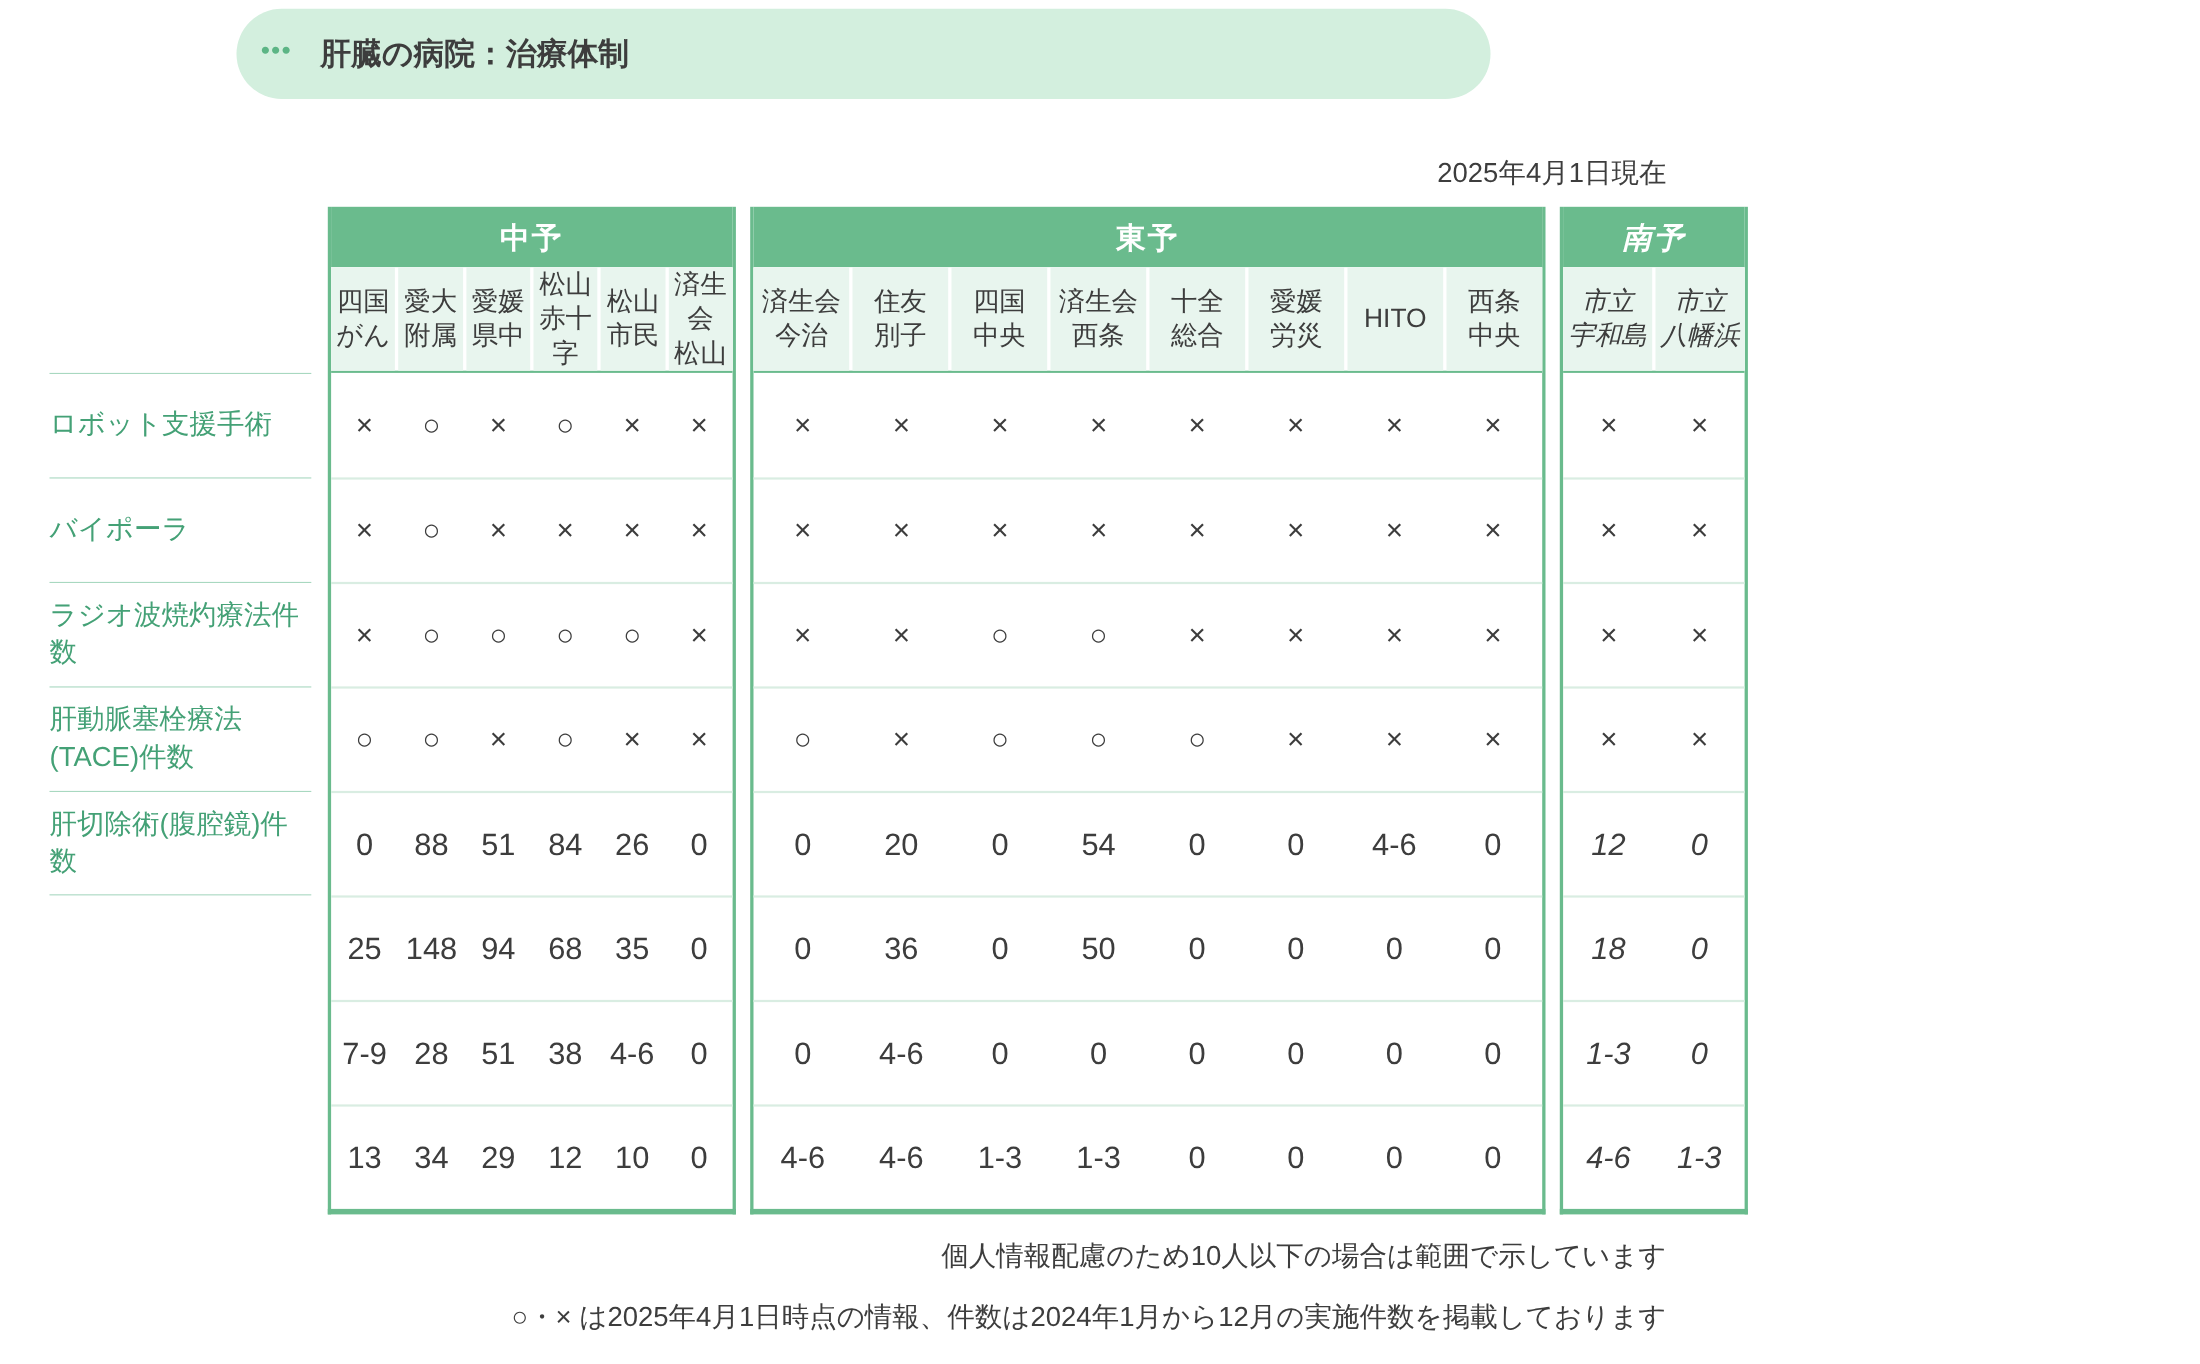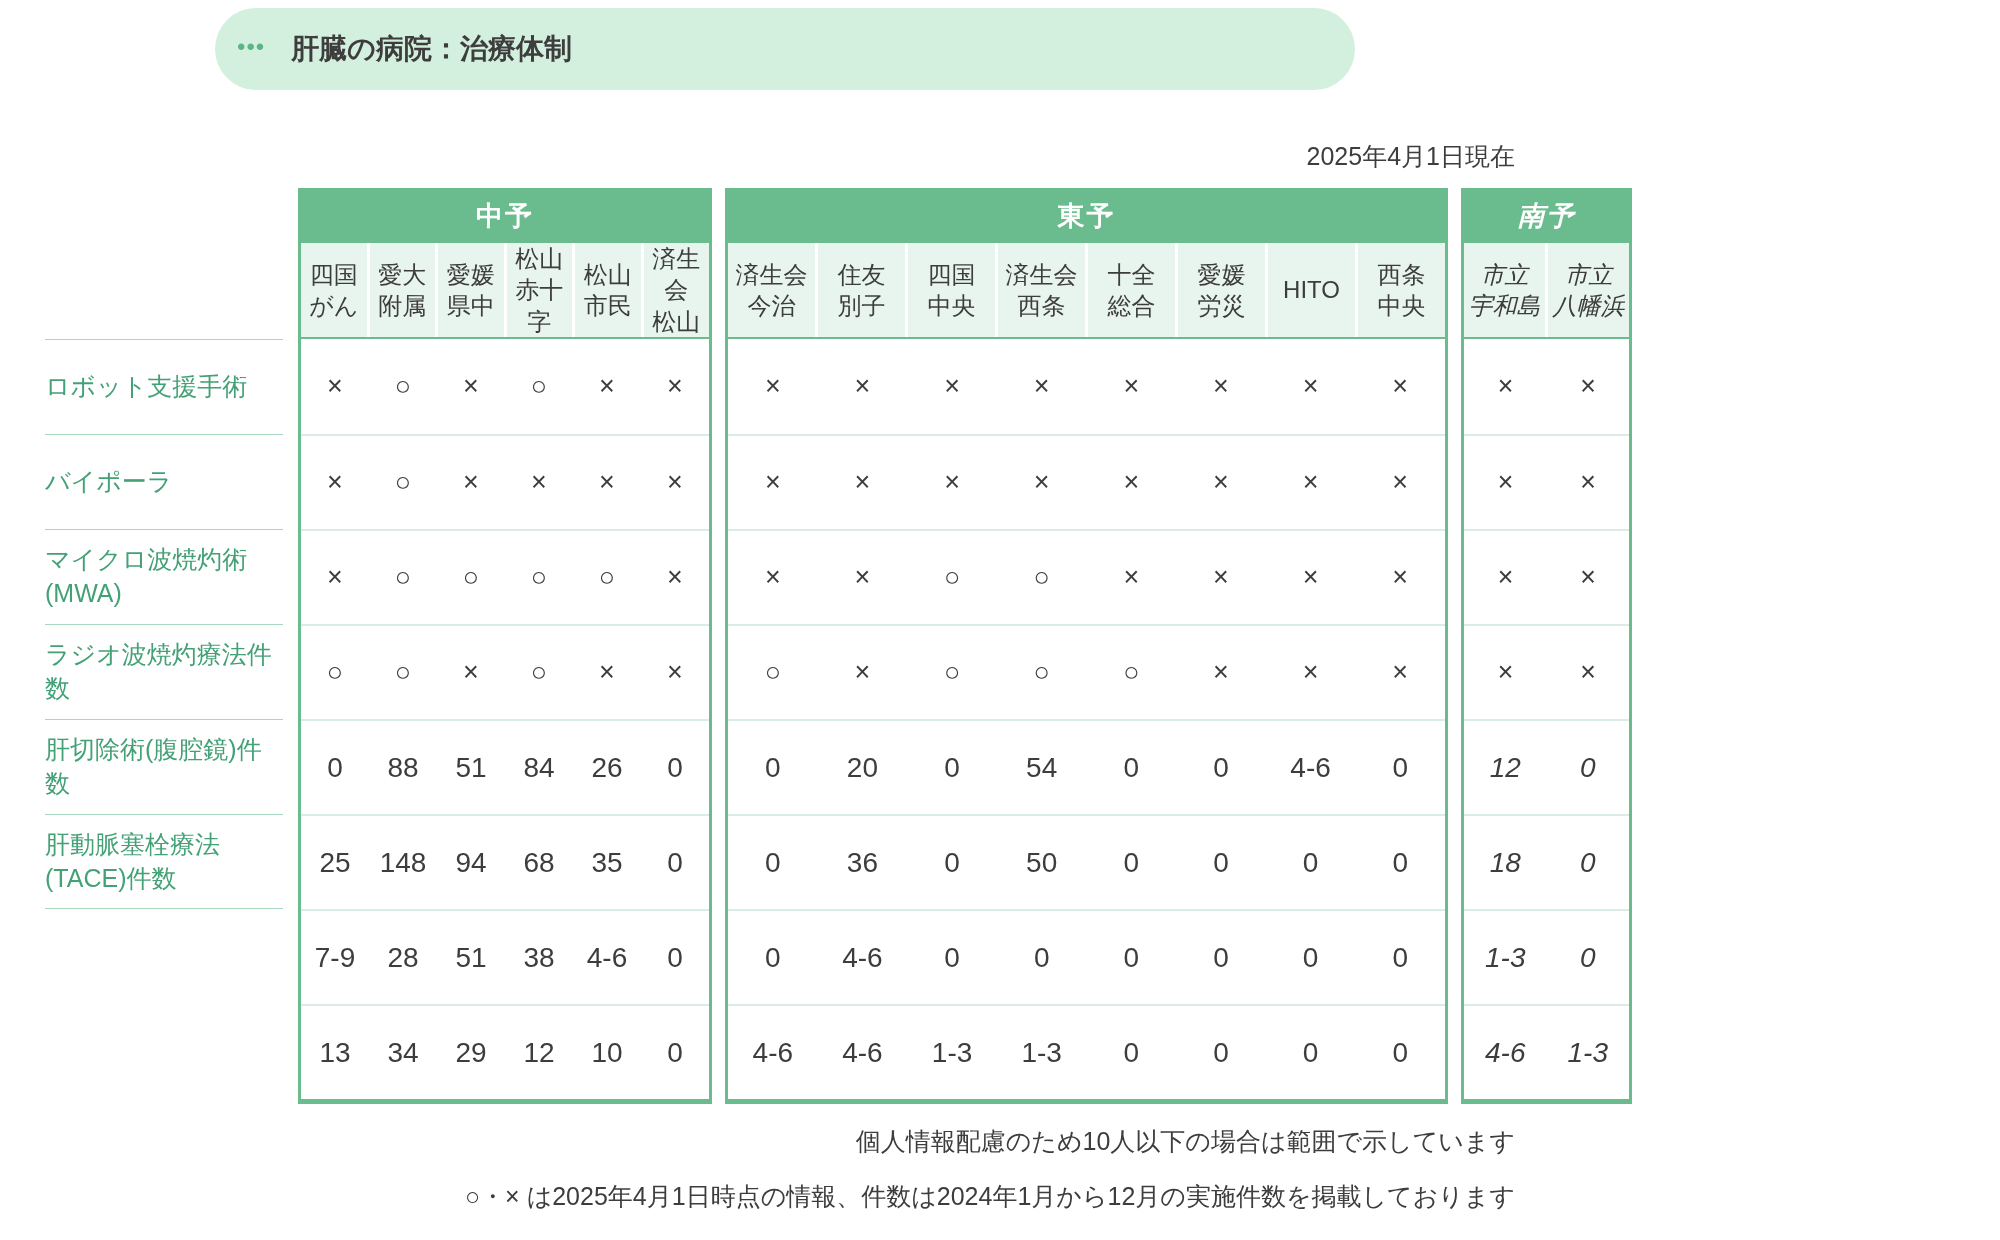--- a/index.html
+++ b/index.html
@@ -25,21 +25,21 @@
     height:95px;box-sizing:border-box;border-top:1px solid #a8d8c0;
     display:flex;align-items:center;color:#44a176;font-size:25px;line-height:1.35;
     white-space:pre-line;
   }
   .label-cell:last-child{border-bottom:1px solid #a8d8c0;}
   .block{
     box-sizing:border-box;background:#ffffff;
     border-left:3px solid #6abb8d;border-right:3px solid #6abb8d;border-bottom:5px solid #6abb8d;
     display:flex;flex-direction:column;
   }
-  .block-chuyo{width:414px;margin-right:13px;justify-content:center;}
+  .block-chuyo{width:371px;margin-right:13px;justify-content:center;}
   .block-toyo{width:723px;margin-right:13px;}
   .block-nanyo{width:171px;font-style:italic;}
   .group-header{
     height:55px;background:#6abb8d;color:#ffffff;font-weight:bold;font-size:27px;
     display:flex;align-items:center;justify-content:center;letter-spacing:2px;
   }
   .hosp-row{
     height:96px;box-sizing:border-box;display:grid;grid-auto-flow:column;grid-auto-columns:1fr;
     gap:3px;background:#ffffff;border-bottom:2px solid #6abb8d;
   }
@@ -66,26 +66,24 @@
     <span class="page-title">肝臓の病院：治療体制</span>
   </div>
 
   <div class="date-note">2025年4月1日現在</div>
 
   <div class="table-wrap">
     <div class="label-col">
         <div class="label-spacer"></div>
         <div class="label-cell">ロボット支援手術</div>
         <div class="label-cell">バイポーラ</div>
-        <div class="label-cell">マイクロ波焼灼術
-(MWA)</div>
         <div class="label-cell">ラジオ波焼灼療法件数</div>
-        <div class="label-cell">肝切除術(腹腔鏡)件数</div>
         <div class="label-cell">肝動脈塞栓療法
 (TACE)件数</div>
+        <div class="label-cell">肝切除術(腹腔鏡)件数</div>
       </div>
 
   <div class="block block-chuyo">
         <div class="group-header">中予</div>
         <div class="hosp-row">
           <div class="hosp-cell">四国
 がん</div>
           <div class="hosp-cell">愛大
 附属</div>
           <div class="hosp-cell">愛媛

